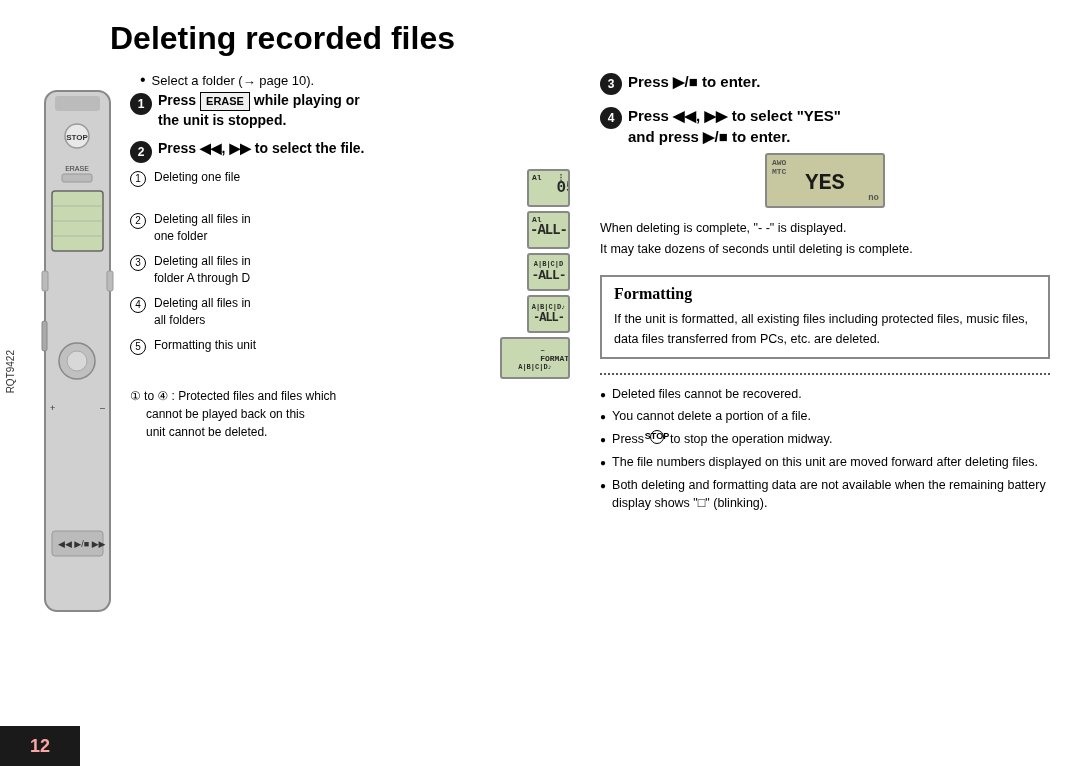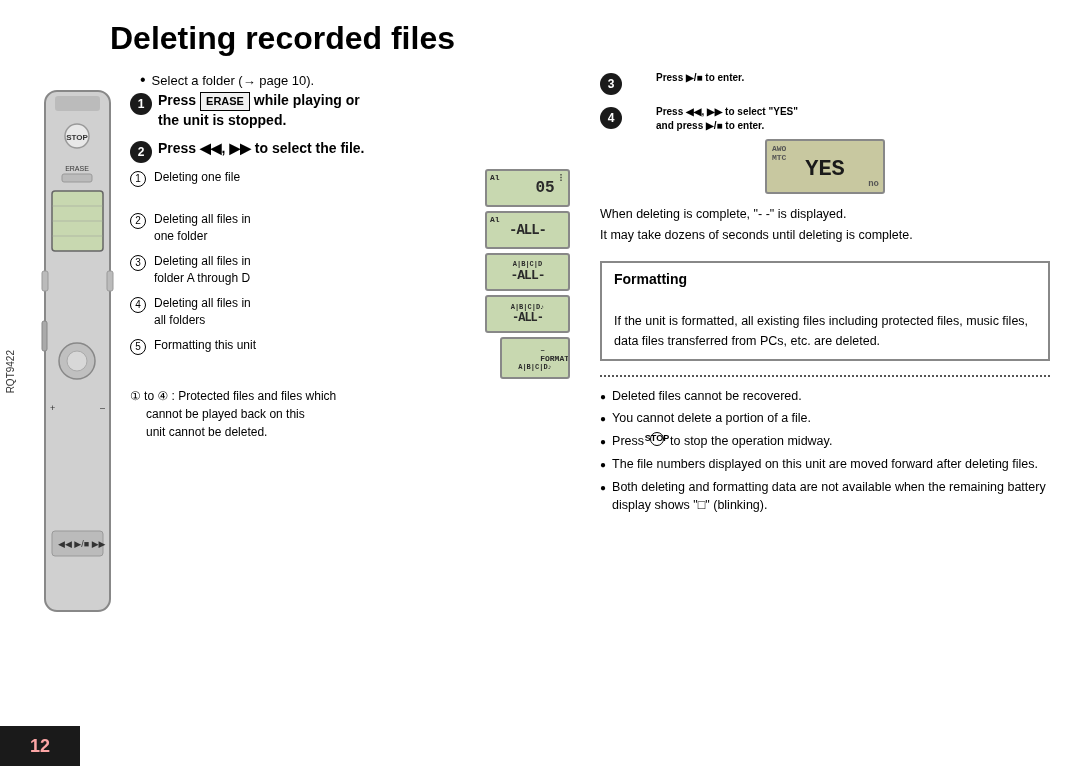--- a/index.html
+++ b/index.html
@@ -157,21 +157,21 @@
       font-size: 12px;
       line-height: 1.4;
       flex: 1;
     }
 
     
     .lcd-display {
       background: #c8d8b0;
       border: 2px solid #888;
       border-radius: 3px;
-      width: 85px;
+      width: 43px;
       height: 38px;
       display: flex;
       align-items: center;
       justify-content: center;
       font-family: 'Courier New', monospace;
       font-size: 13px;
       font-weight: bold;
       color: #2a2a2a;
       flex-shrink: 0;
       position: relative;
@@ -213,24 +213,23 @@
     }
 
     
     .right-step-block {
       display: flex;
       align-items: flex-start;
       margin-bottom: 12px;
     }
 
     .right-step-text {
-      font-size: 10px;
+      font-size: 15px;
       font-weight: bold;
       line-height: 1.4;
-      margin-left: 28px;
     }
 
     
     .lcd-large {
       background: #c8c8a0;
       border: 2px solid #888;
       border-radius: 3px;
       width: 120px;
       height: 55px;
       display: flex;
@@ -258,23 +257,24 @@
     }
 
     
     .formatting-box {
       border: 2px solid #888;
       padding: 8px 12px;
       margin-bottom: 14px;
     }
 
     .formatting-box-title {
-      font-size: 14px;
-      font-weight: bold;
-      margin-bottom: 24px;
+      font-size: 16px;
+      font-weight: bold;
+      margin-bottom: 6px;
+      font-family: Liberation Serif, serif;
     }
 
     .formatting-box-text {
       font-size: 12.5px;
       line-height: 1.6;
     }
 
     
     .dotted-separator {
       border-top: 2px dotted #555;

